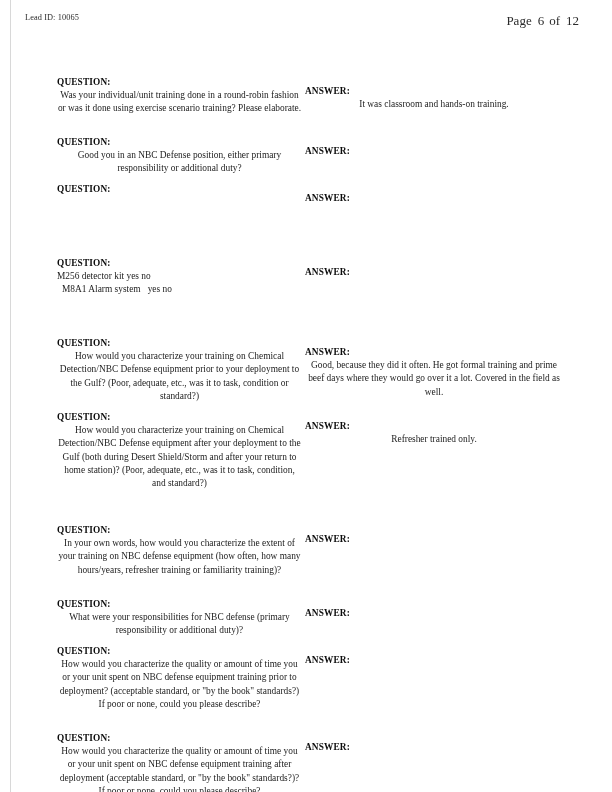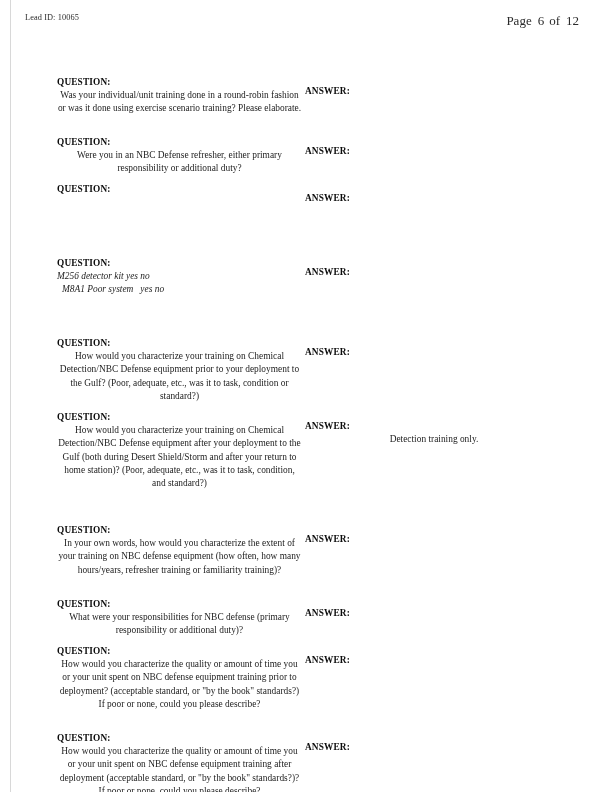--- a/index.html
+++ b/index.html
@@ -98,21 +98,21 @@
     line-height: 13.2px;
     color: #1c1c1c;
     white-space: pre-line;
     text-align: center;
   }
   .sub-list {
     font-size: 9.4px;
     line-height: 13.2px;
     color: #1c1c1c;
   }
-  .sub-list .li { white-space: pre; font-style: italic; }
+  .sub-list .li { white-space: pre; }
   .sub-list .li.indented { padding-left: 5px; }
 </style>
 </head>
 <body>
 
 <div class="page">
 
   <div class="scan-frame-left"></div>
 
   <div class="header">
@@ -123,69 +123,71 @@
   </div>
 
   <div class="qa-body" id="qa-body">
       <div class="qa-row" style="top: 0px; height: 60px; position: absolute;">
         <div class="col-q">
           <div class="lbl">QUESTION:</div>
           <div class="txt">Was your individual/unit training done in a round-robin fashion or was it done using exercise scenario training?  Please elaborate.</div>
         </div>
         <div class="col-a">
           <div class="lbl">ANSWER:</div>
+          <div class="txt">It was classroom and hands-on training.</div>
         </div>
       </div>
       <div class="qa-row" style="top: 60px; height: 47px; position: absolute;">
         <div class="col-q">
           <div class="lbl">QUESTION:</div>
-          <div class="txt">Were you in an NBC Defense refresher, either primary responsibility or additional duty?</div>
+          <div class="txt">Good you in an NBC Defense position, either primary responsibility or additional duty?</div>
         </div>
         <div class="col-a">
           <div class="lbl">ANSWER:</div>
         </div>
       </div>
       <div class="qa-row" style="top: 107px; height: 74px; position: absolute;">
         <div class="col-q">
           <div class="lbl">QUESTION:</div>
         </div>
         <div class="col-a">
           <div class="lbl">ANSWER:</div>
         </div>
       </div>
       <div class="qa-row" style="top: 181px; height: 80px; position: absolute;">
         <div class="col-q">
           <div class="lbl">QUESTION:</div>
           <div class="sub-list">
             <div class="li">M256 detector kit yes no</div>
-            <div class="li indented">M8A1 Poor system   yes no</div>
+            <div class="li indented">M8A1 Alarm system   yes no</div>
           </div>
         </div>
         <div class="col-a">
           <div class="lbl">ANSWER:</div>
           <div class="txt"></div>
         </div>
       </div>
       <div class="qa-row" style="top: 261px; height: 74px; position: absolute;">
         <div class="col-q">
           <div class="lbl">QUESTION:</div>
           <div class="txt">How would you characterize your training on Chemical Detection/NBC Defense equipment prior to your deployment to the Gulf?  (Poor, adequate, etc., was it to task, condition or standard?)</div>
         </div>
         <div class="col-a">
           <div class="lbl">ANSWER:</div>
+          <div class="txt">Good, because they did it often.  He got formal training and prime beef days where they would go over it a lot.  Covered in the field as well.</div>
         </div>
       </div>
       <div class="qa-row" style="top: 335px; height: 113px; position: absolute;">
         <div class="col-q">
           <div class="lbl">QUESTION:</div>
           <div class="txt">How would you characterize your training on Chemical Detection/NBC Defense equipment after your deployment to the Gulf  (both during Desert Shield/Storm and after your return to home station)?  (Poor, adequate, etc., was it to task, condition, and standard?)</div>
         </div>
         <div class="col-a">
           <div class="lbl">ANSWER:</div>
-          <div class="txt">Detection training only.</div>
+          <div class="txt">Refresher trained only.</div>
         </div>
       </div>
       <div class="qa-row" style="top: 448px; height: 74px; position: absolute;">
         <div class="col-q">
           <div class="lbl">QUESTION:</div>
           <div class="txt">In your own words, how would you characterize the extent of your training on NBC defense equipment (how often, how many hours/years, refresher training or familiarity training)?</div>
         </div>
         <div class="col-a">
           <div class="lbl">ANSWER:</div>
           <div class="txt"></div>

